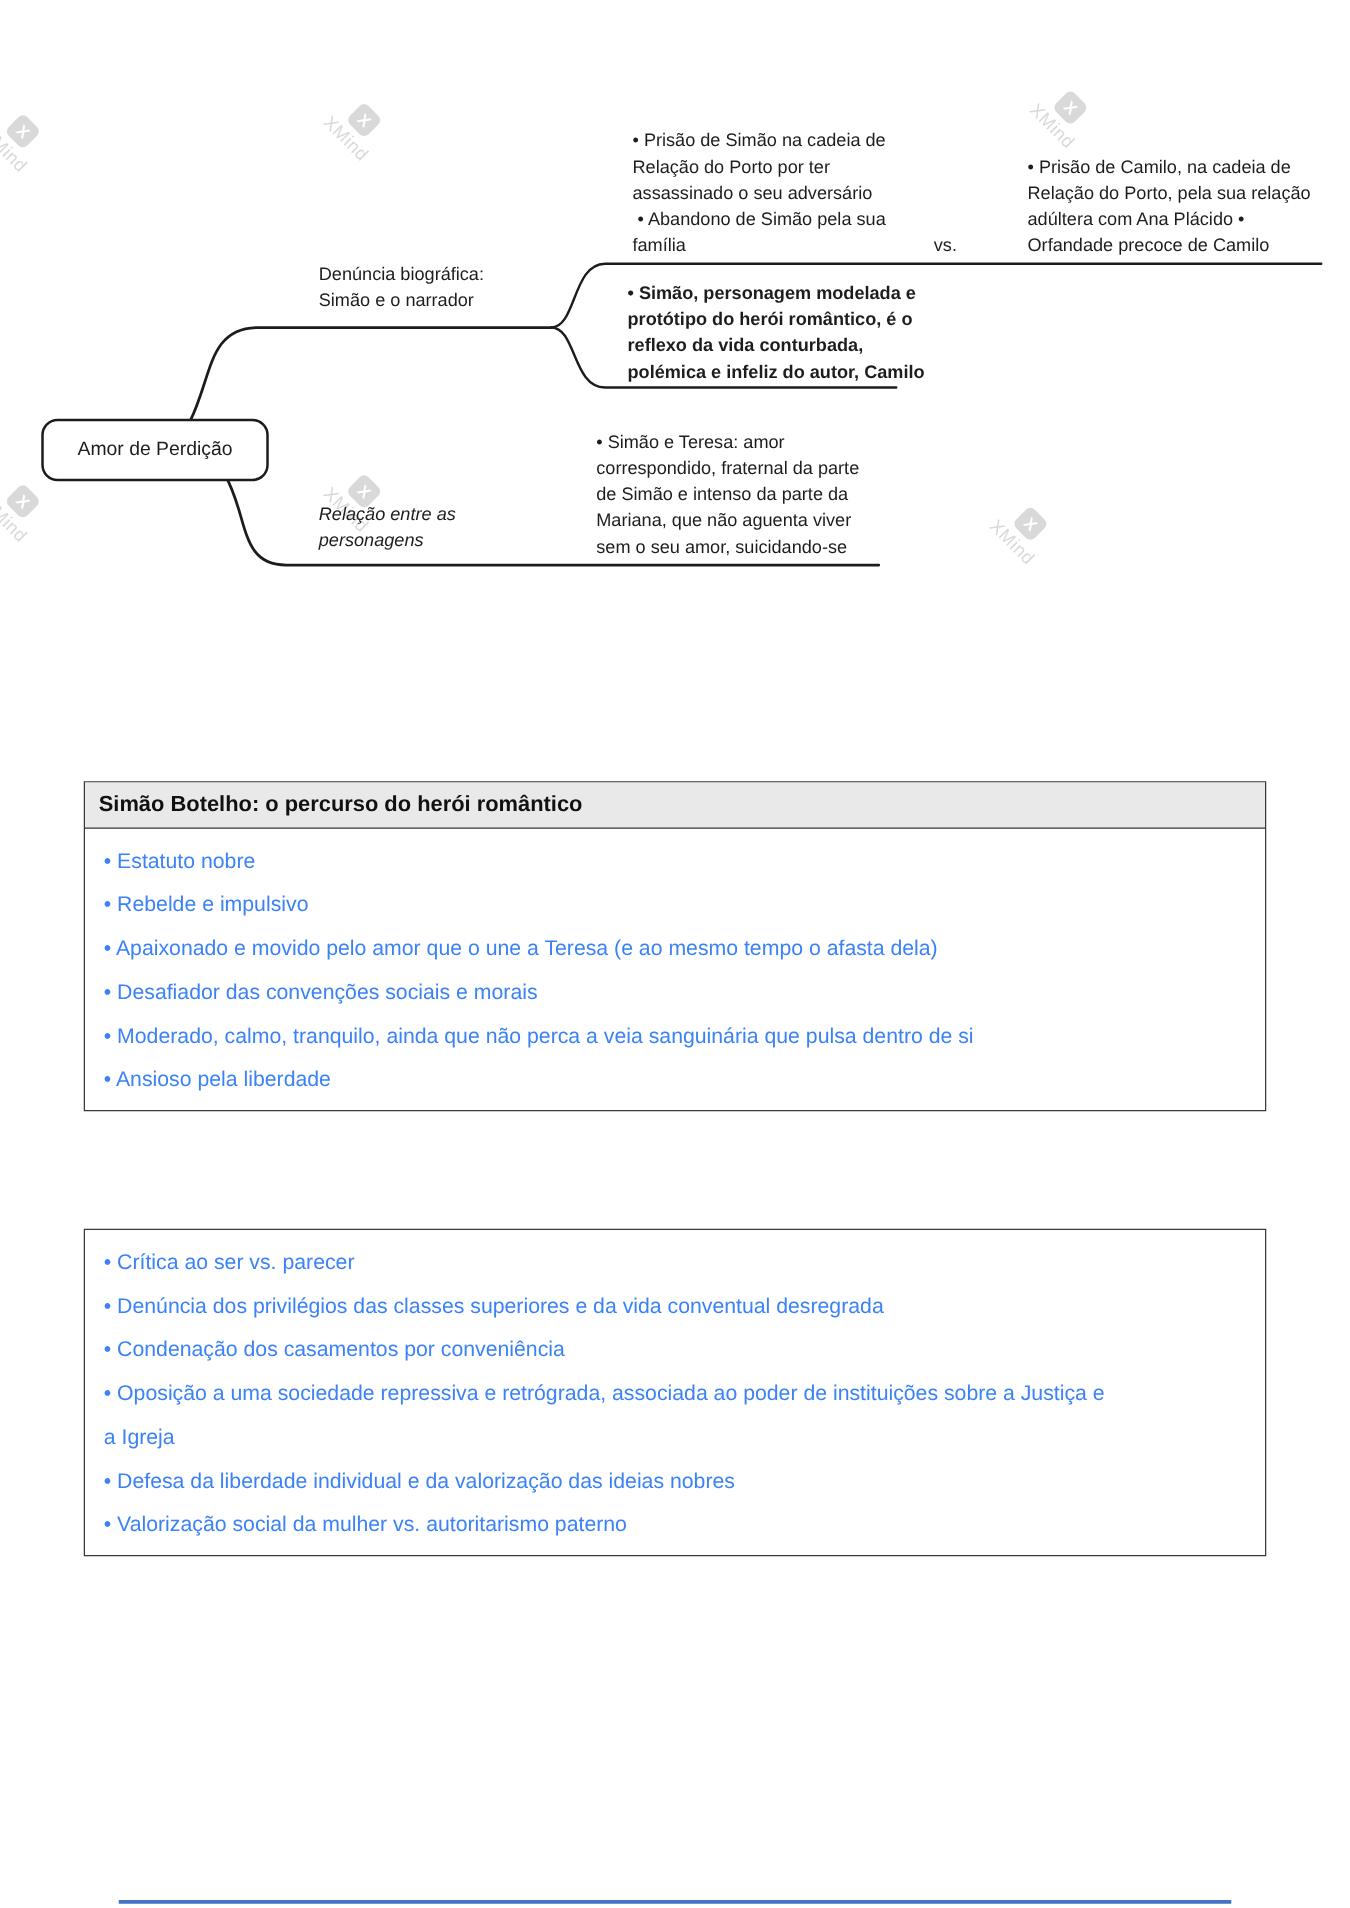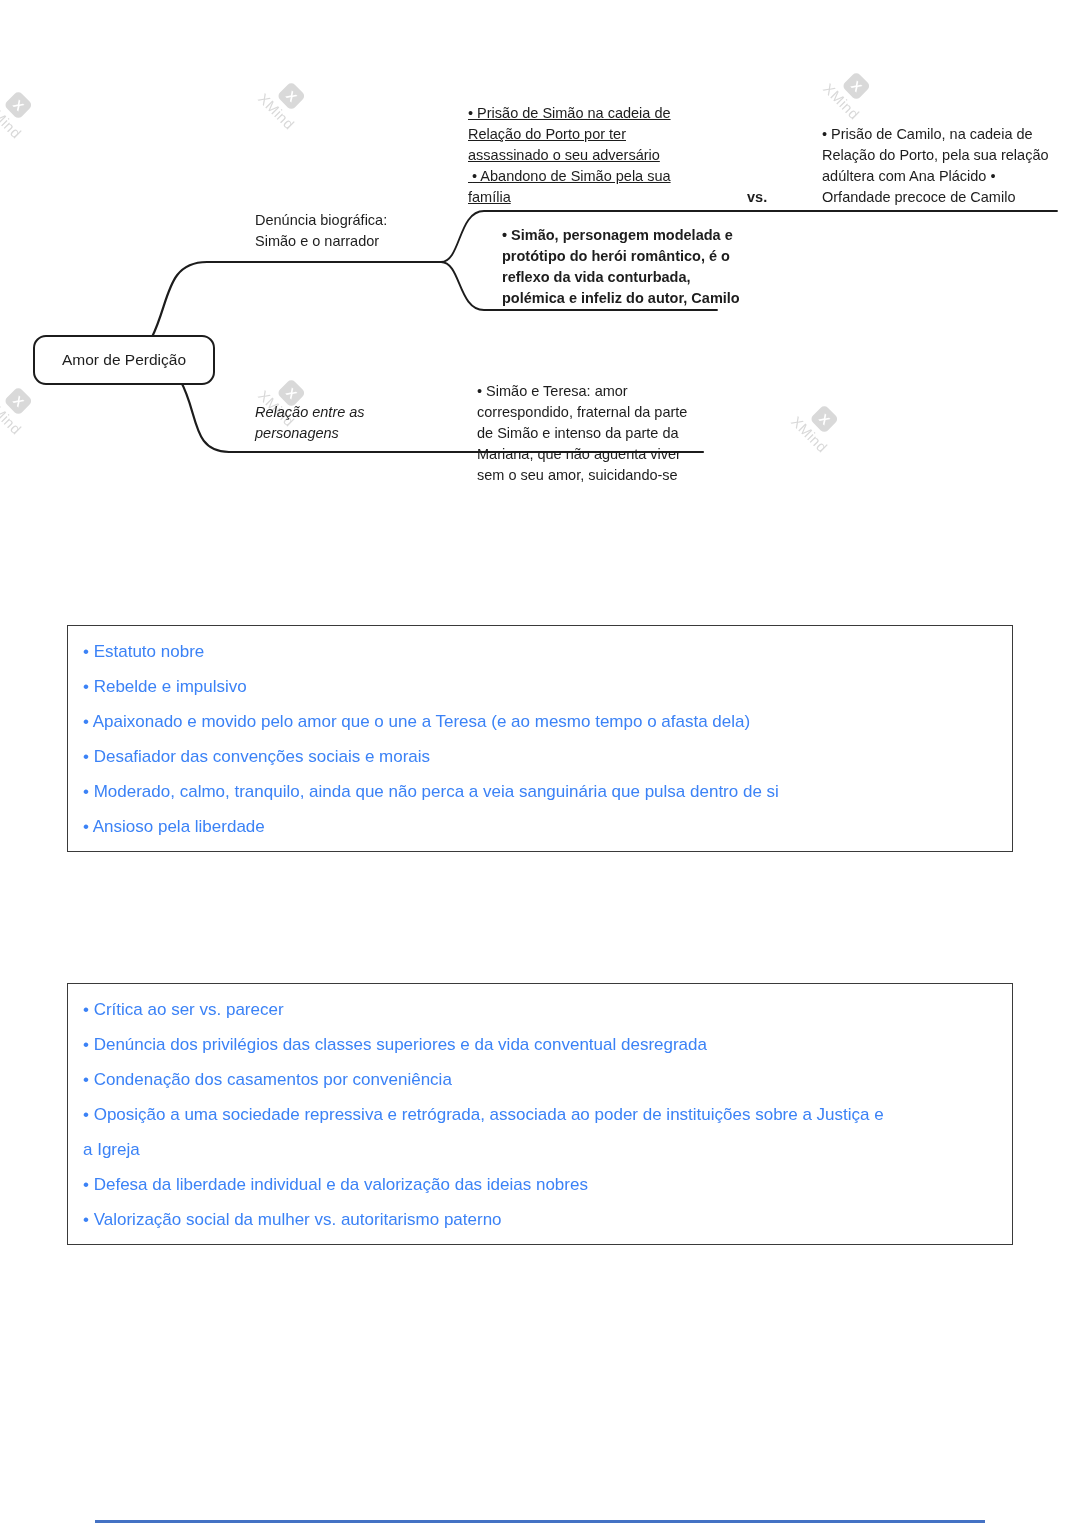--- a/index.html
+++ b/index.html
@@ -13,26 +13,26 @@
     position:absolute;left:33px;top:335px;width:178px;height:46px;
     border:2px solid #1c1c1c;border-radius:13px;background:#fff;
     display:flex;align-items:center;justify-content:center;
     font-size:15.5px;color:#1d1d1d;
   }
   .map-text{
     position:absolute;font-size:14.5px;line-height:20.9px;color:#1d1d1d;
     white-space:pre-wrap;
   }
   .lbl-bio{left:255px;top:210px;}
-  .t-prisao-simao{left:468px;top:103px;text-decoration:underline;}
-  .t-vs{left:747px;top:187px;font-weight:bold;}
+  .t-prisao-simao{left:506px;top:103px;}
+  .t-vs{left:747px;top:187px;}
   .t-prisao-camilo{left:822px;top:124px;}
   .t-heroi{left:502px;top:225px;font-weight:bold;}
   .lbl-rel{left:255px;top:402px;font-style:italic;}
-  .t-amor{left:477px;top:344px;margin-top:37px;}
+  .t-amor{left:477px;top:344px;}
   
   .wm{position:absolute;display:flex;flex-direction:column;align-items:center;
       transform:rotate(45deg);pointer-events:none;}
   .wm-icon{width:21px;height:21px;background:#d9d9d9;border-radius:5px;
       color:#ffffff;font-weight:bold;font-size:13px;
       display:flex;align-items:center;justify-content:center;}
   .wm-text{color:#d9d9d9;font-size:14.5px;margin-top:3px;letter-spacing:.5px;}
   
   .notebox{position:absolute;left:67px;width:944px;border:1.7px solid #3a3a3a;background:#fff;}
   .notebox-header{
@@ -110,20 +110,21 @@
   <div class="map-text lbl-rel">Relação entre as
 personagens</div>
 
   <div class="map-text t-amor">• Simão e Teresa: amor
 correspondido, fraternal da parte
 de Simão e intenso da parte da
 Mariana, que não aguenta viver
 sem o seu amor, suicidando-se</div>
 
   <div id="box1" class="notebox">
+    <div class="notebox-header">Simão Botelho: o percurso do herói romântico</div>
     <div class="notebox-body">
       <div class="bullet-item">• Estatuto nobre</div>
       <div class="bullet-item">• Rebelde e impulsivo</div>
       <div class="bullet-item">• Apaixonado e movido pelo amor que o une a Teresa (e ao mesmo tempo o afasta dela)</div>
       <div class="bullet-item">• Desafiador das convenções sociais e morais</div>
       <div class="bullet-item">• Moderado, calmo, tranquilo, ainda que não perca a veia sanguinária que pulsa dentro de si</div>
       <div class="bullet-item">• Ansioso pela liberdade</div>
     </div>
   </div>
 

